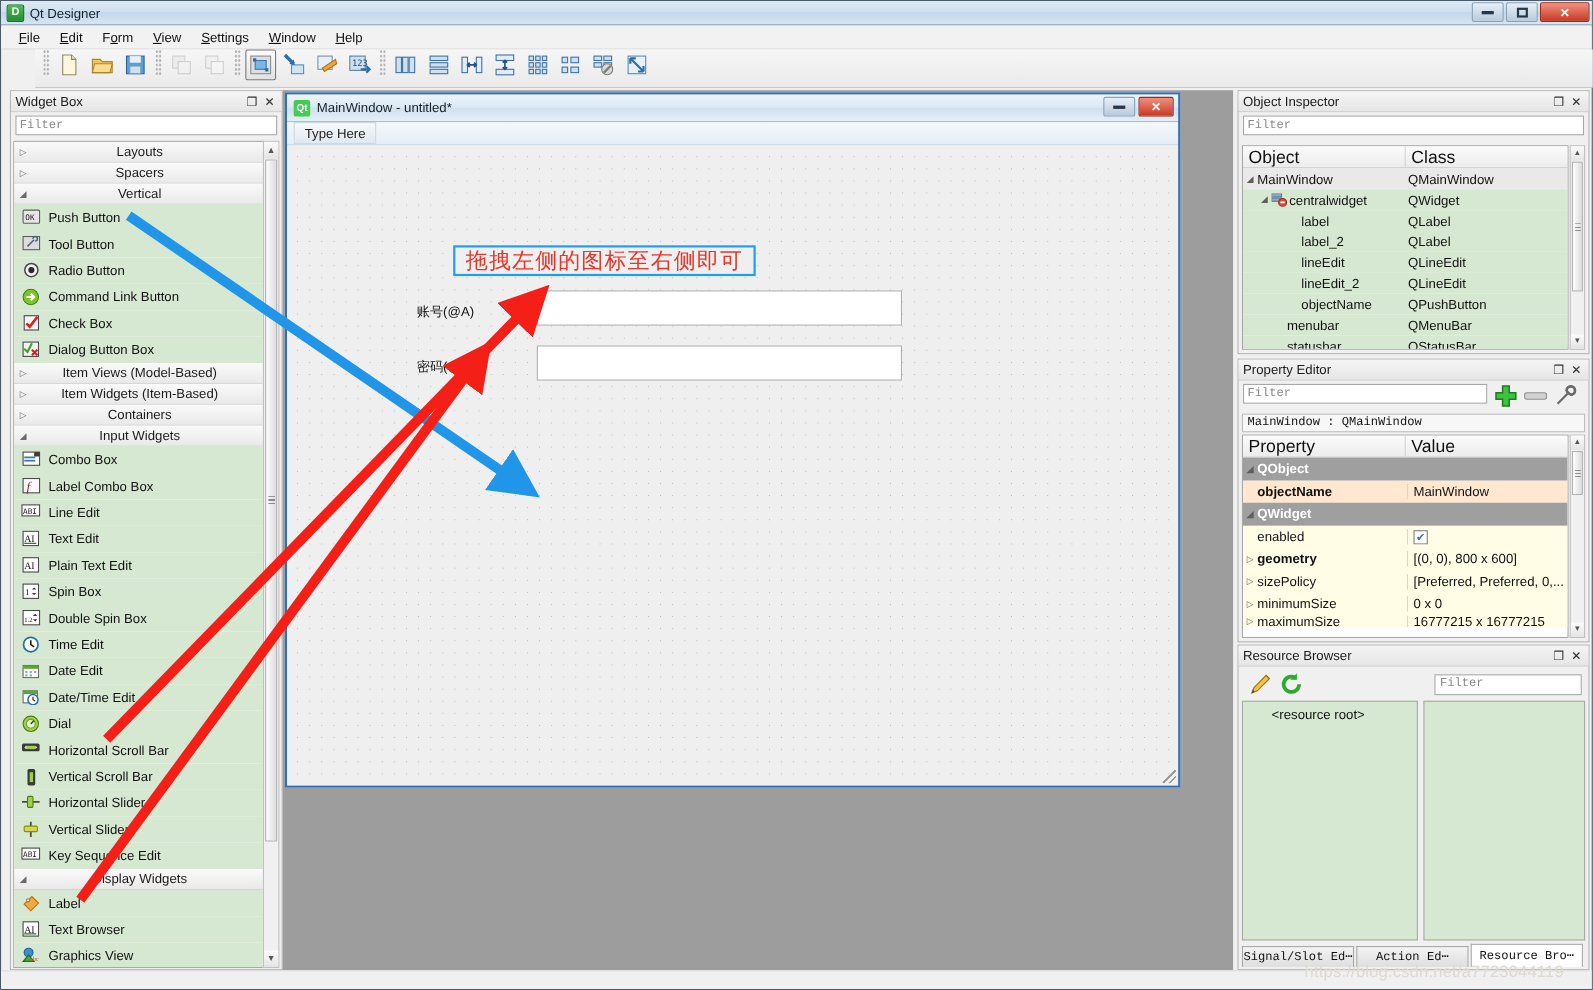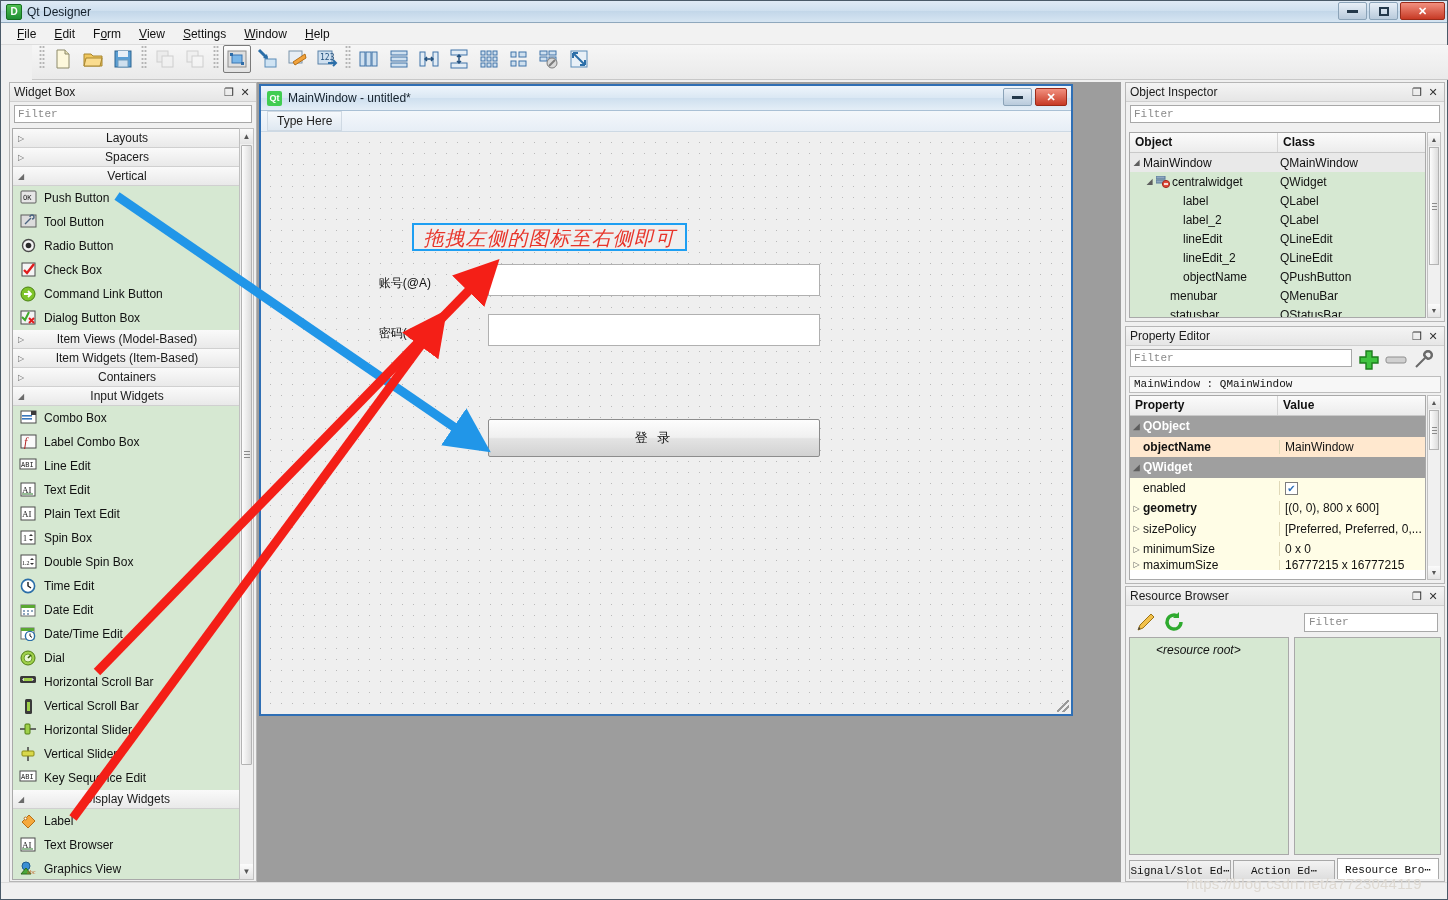--- a/index.html
+++ b/index.html
@@ -223,21 +223,21 @@
   .grip {
     position: absolute; right: 2px; bottom: 2px; width: 12px; height: 12px;
     background-image:
       linear-gradient(135deg, transparent 45%, #9a9a9a 45%, #9a9a9a 55%, transparent 55%),
       linear-gradient(135deg, transparent 70%, #9a9a9a 70%, #9a9a9a 80%, transparent 80%);
   }
 
   .note-box {
     position: absolute; left: 151px; top: 90px; width: 275px; height: 28px;
     border: 2px solid #1e9ff2; background: #efefef;
-    display: flex; justify-content: center; font-style: italic;
+    display: flex; align-items: center; justify-content: center;
   }
   .note-box span { color: #e8352a; font-size: 20px; letter-spacing: 1px; }
 
   .f-label {
     position: absolute; font-size: 12px; color: #111; text-align: right;
   }
   .f-lineedit {
     position: absolute; background: #fff; border: 1px solid #b0b0b0;
   }
   .f-button {
@@ -251,21 +251,21 @@
   
   .arrows { position: absolute; left: 0; top: 0; width: 1448px; height: 900px; pointer-events: none; }
 
   
   #objectinspector { left: 1124px; top: 81px; width: 320px; height: 240px; }
   #propertyeditor  { left: 1124px; top: 325px; width: 320px; height: 258px; }
   #resourcebrowser { left: 1124px; top: 585px; width: 320px; height: 296px; }
 
   .tbl-head {
     display: flex; height: 20px; background: linear-gradient(180deg,#fbfbfb,#ececec);
-    border-bottom: 1px solid #c9c9c9; font-size: 12px; color: #111; font-weight: bold;
+    border-bottom: 1px solid #c9c9c9; font-size: 16px; color: #111;
   }
   .tbl-head div { padding: 2px 5px; border-right: 1px solid #d4d4d4; }
   .tree-row {
     display: flex; height: 19px; align-items: center;
     font-size: 12px; color: #111; background: #d6e8d2;
   }
   .tree-row.root { background: #e9e9e9; }
   .tree-row .c1 { width: 150px; display: flex; align-items: center; overflow: hidden; white-space: nowrap; }
   .tree-row .c2 { flex: 1; overflow: hidden; white-space: nowrap; }
   .tw { width: 13px; text-align: center; font-size: 8px; color: #5e5e5e; flex: none; }
@@ -327,21 +327,21 @@
     position: absolute; right: 3px; top: 2px; width: 134px; height: 19px;
     background: #fff; border: 1px solid #a8a8a8;
     font-family: "Liberation Mono", monospace; font-size: 11px; color: #8a8a8a;
     padding: 0 4px; line-height: 17px;
   }
   .rb-panes {
     position: absolute; left: 3px; top: 50px; right: 3px; bottom: 26px;
     display: flex; gap: 5px;
   }
   .rb-pane {
-    background: #d6e8d2; border: 1px solid #a9a9a9; position: relative; font-style: italic;
+    background: #d6e8d2; border: 1px solid #a9a9a9; position: relative;
   }
   .rb-pane .root {
     position: absolute; left: 26px; top: 5px; font-size: 12px; color: #111;
   }
   .rb-tabs {
     position: absolute; left: 3px; right: 3px; bottom: 2px; height: 21px;
     display: flex; align-items: flex-end;
   }
   .rb-tab {
     flex: 1; height: 19px; border: 1px solid #a9a9a9; border-bottom: none;
@@ -596,35 +596,35 @@
           <span class="wb-ico">
             <svg width="15" height="15" viewBox="0 0 15 15">
                 <circle cx="7.5" cy="7.5" r="6" fill="#f3f3f3" stroke="#4a4a4a" stroke-width="1.4"></circle>
                 <circle cx="7.5" cy="7.5" r="2.8" fill="#2b2b2b"></circle>
               </svg>
           </span>
           <span>Radio Button</span>
         </div>
         <div class="wb-row">
           <span class="wb-ico">
+            <svg width="16" height="16" viewBox="0 0 16 16">
+                <circle cx="8" cy="8" r="7" fill="#7fc42a" stroke="#4a8112"></circle>
+                <path d="M4 8 H11 M8 5 L11 8 L8 11" stroke="#fff" stroke-width="1.8" fill="none"></path>
+              </svg>
+          </span>
+          <span>Command Link Button</span>
+        </div>
+        <div class="wb-row">
+          <span class="wb-ico">
             <svg width="15" height="15" viewBox="0 0 15 15">
                 <rect x="1" y="1" width="13" height="13" fill="#f5f5f5" stroke="#4a4a4a"></rect>
                 <path d="M3 8 L6 11 L13 2" stroke="#e01c1c" stroke-width="2.4" fill="none"></path>
               </svg>
           </span>
           <span>Check Box</span>
-        </div>
-        <div class="wb-row">
-          <span class="wb-ico">
-            <svg width="16" height="16" viewBox="0 0 16 16">
-                <circle cx="8" cy="8" r="7" fill="#7fc42a" stroke="#4a8112"></circle>
-                <path d="M4 8 H11 M8 5 L11 8 L8 11" stroke="#fff" stroke-width="1.8" fill="none"></path>
-              </svg>
-          </span>
-          <span>Command Link Button</span>
         </div>
         <div class="wb-row">
           <span class="wb-ico">
             <svg width="16" height="15" viewBox="0 0 16 15">
                 <rect x="1" y="1" width="14" height="13" fill="#f3f3f3" stroke="#4a4a4a"></rect>
                 <path d="M2 7 L5 10 L9 2" stroke="#3fa82a" stroke-width="2" fill="none"></path>
                 <path d="M9 8 L14 13 M14 8 L9 13" stroke="#e01c1c" stroke-width="2"></path>
               </svg>
           </span>
           <span>Dialog Button Box</span>
@@ -877,21 +877,20 @@
           <div class="note-box">
             <span>拖拽左侧的图标至右侧即可</span>
           </div>
 
           <div class="f-label" style="left:110px; top:142px; width:60px;">账号(@A)</div>
           <div class="f-lineedit" style="left:227px; top:131px; width:332px; height:32px;"></div>
 
           <div class="f-label" style="left:110px; top:192px; width:60px;">密码(@P)</div>
           <div class="f-lineedit" style="left:227px; top:181px; width:332px; height:32px;"></div>
 
-          <div class="f-button" style="left:227px; top:286px; width:332px; height:38px;">登 录</div>
 
           <div class="grip"></div>
         </div>
       </div>
     </div>
 
     <div class="dock" id="objectinspector">
       <div class="dock-title">
         <span>Object Inspector</span>
         <span class="spacer"></span>

